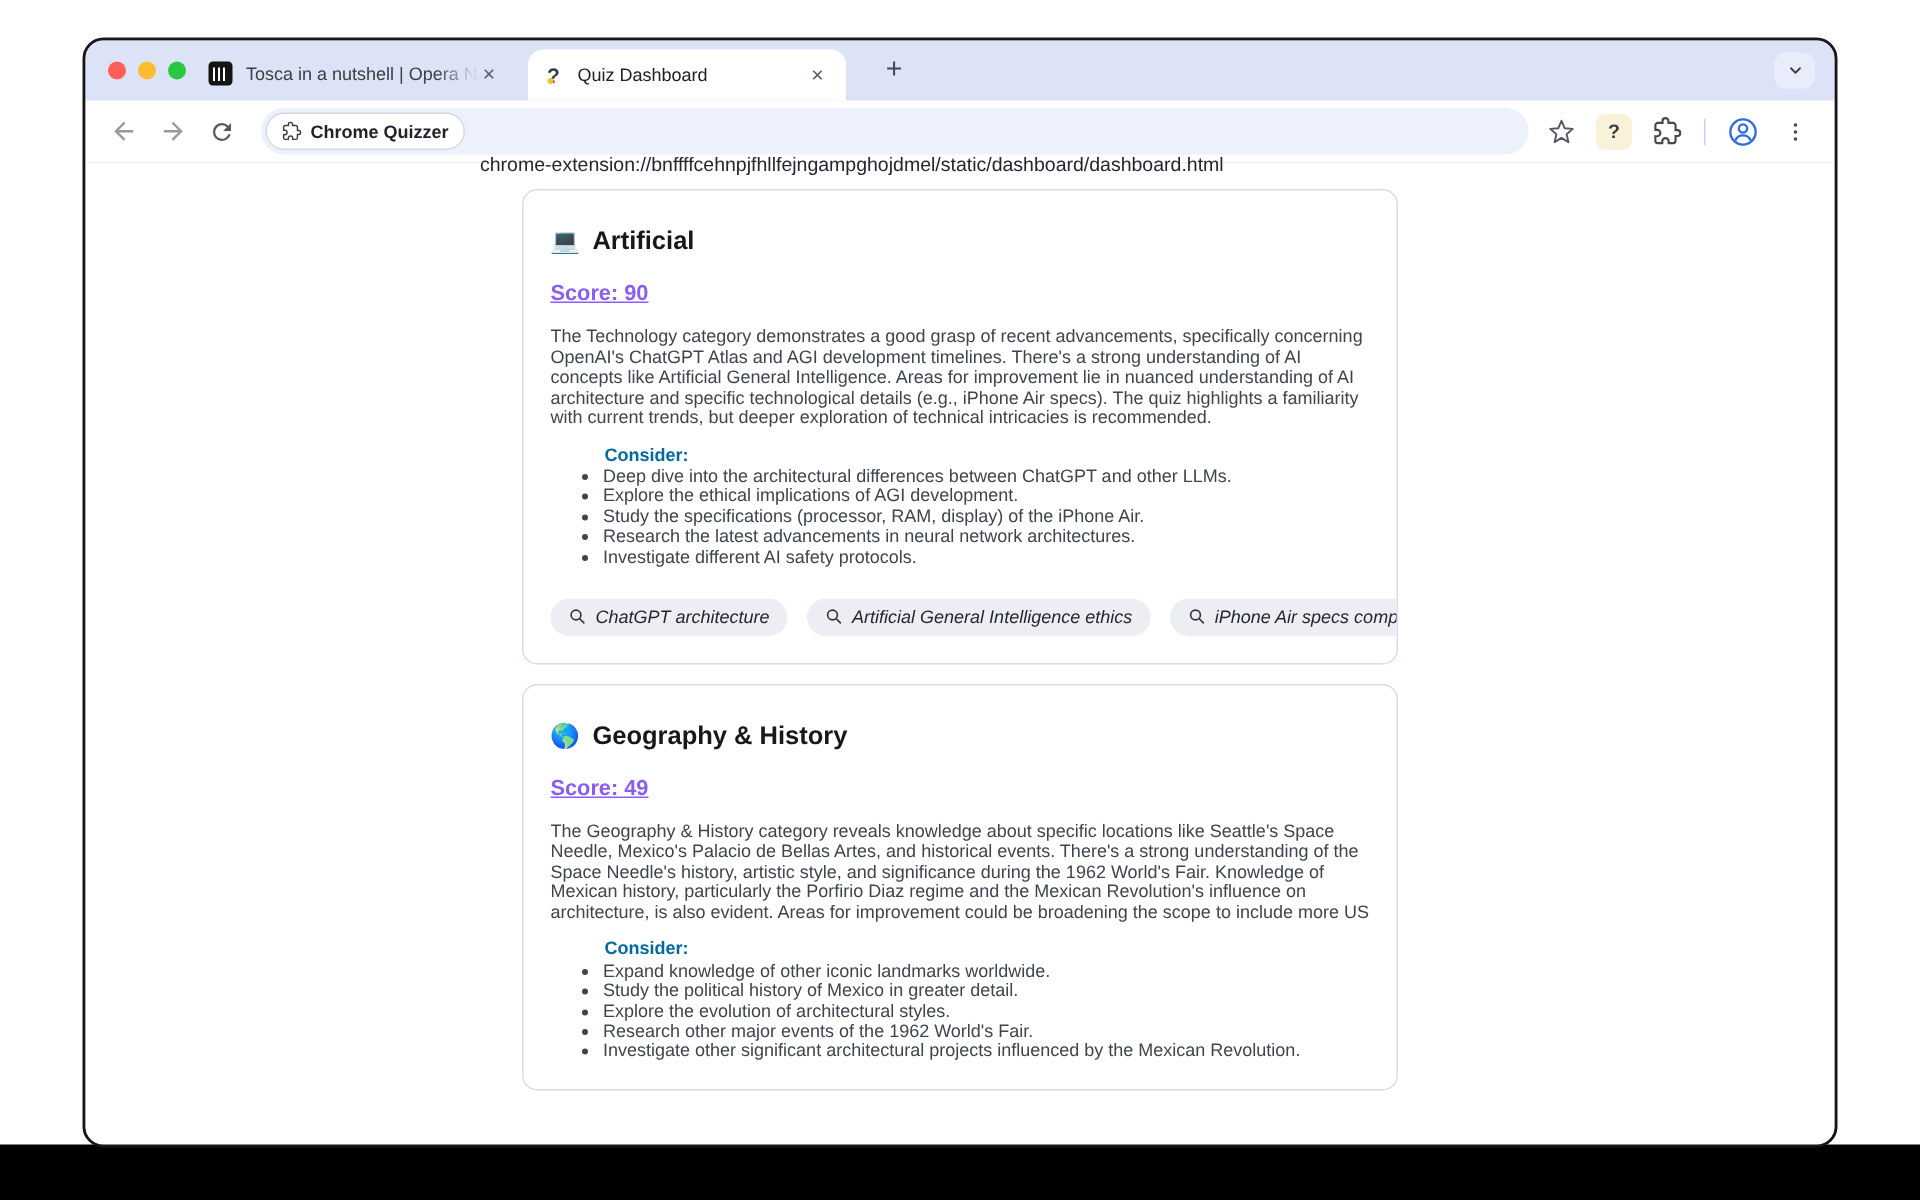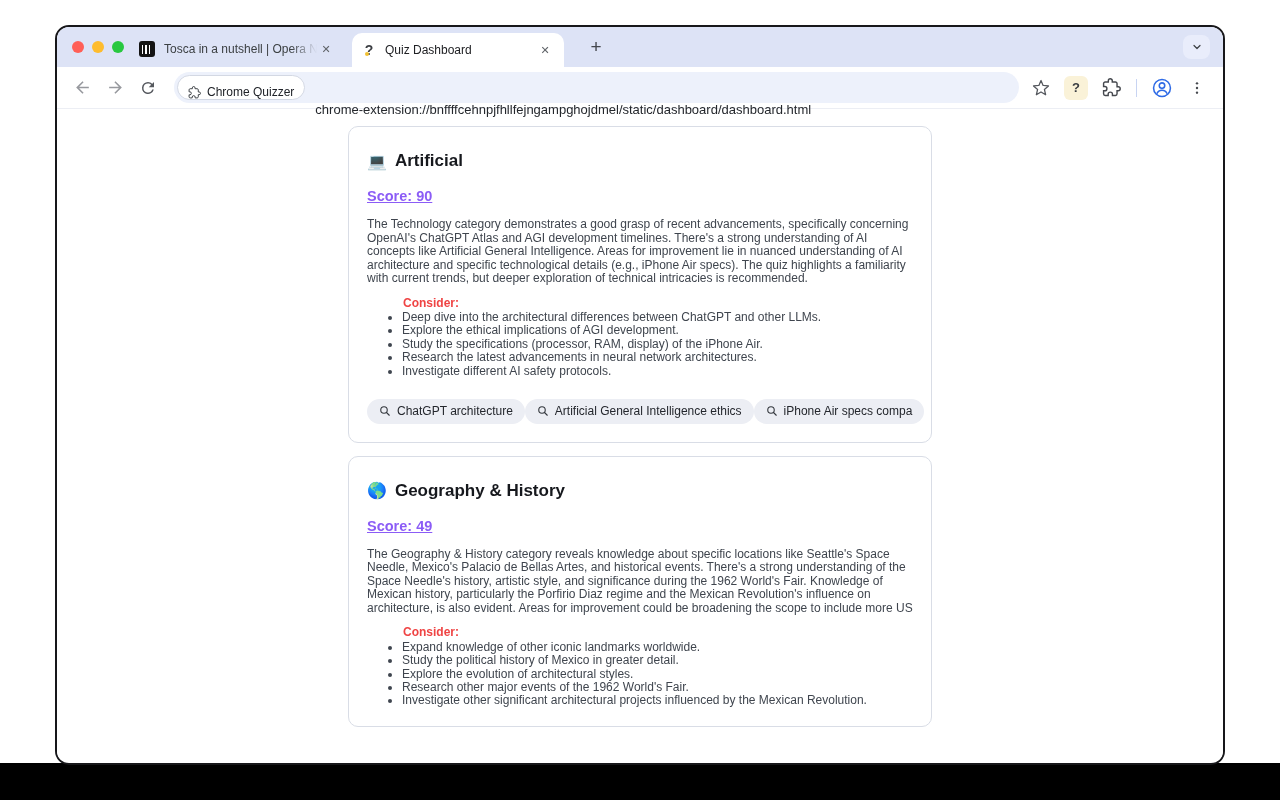--- a/index.html
+++ b/index.html
@@ -45,42 +45,42 @@
   .newtab{position:absolute;left:528px;top:9px;width:22px;height:22px;display:flex;align-items:center;justify-content:center;
     font-size:19px;color:#44474d;border-radius:50%;}
   .tab-chevron{position:absolute;right:13px;top:8px;width:27px;height:24px;background:#e9edfb;border-radius:8px;
     display:flex;align-items:center;justify-content:center;}
 
   
   .toolbar{height:42px;background:#fff;display:flex;align-items:center;padding:0 12px;border-bottom:1px solid #eceef4;}
   .nav-btn{width:26px;height:26px;display:flex;align-items:center;justify-content:center;margin-right:7px;flex:0 0 auto;}
   .omnibox{flex:1;min-width:0;height:31px;background:#edf1fb;border-radius:16px;display:flex;align-items:center;
     padding:0 12px 0 3px;margin:0 8px 0 6px;}
-  .chip-cq{height:25px;background:#fff;border:1px solid #d3d8e3;border-radius:13px;display:flex;align-items:flex-end;gap:6px;
-    padding:0 10px;font-size:12px;font-weight:400;color:#202329;white-space:nowrap;flex:0 0 auto;}
+  .chip-cq{height:25px;background:#fff;border:1px solid #d3d8e3;border-radius:13px;display:flex;align-items:center;gap:6px;
+    padding:0 10px;font-size:12px;font-weight:700;color:#202329;white-space:nowrap;flex:0 0 auto;}
   .url{margin-left:10px;font-size:13px;color:#24272c;white-space:nowrap;overflow:hidden;margin-top:44px;}
   .right-cluster{display:flex;align-items:center;gap:7px;flex:0 0 auto;}
   .tool-icon{width:28px;height:28px;display:flex;align-items:center;justify-content:center;}
   .ext-quiz{width:24px;height:24px;border-radius:6px;background:#faf2d8;position:relative;
     font-weight:700;font-size:13px;color:#3a3d42;display:flex;align-items:center;justify-content:center;}
   .divider{width:1px;height:18px;background:#c8d4f2;margin:0 4px;}
 
   
   .content{height:652px;overflow:hidden;background:#fff;}
   .page-title{margin-top:41px;text-align:center;font-size:21px;font-weight:700;color:#3b6af0;letter-spacing:.2px;}
   .cards{width:584px;margin:17px auto 0;}
   .card{border:1px solid #d9dde6;border-radius:10px;background:#fff;padding:24px 18px 18px;margin-bottom:13px;}
   .card-h{font-size:17px;font-weight:700;color:#16181d;display:flex;align-items:center;gap:8px;}
   .card-h .emoji{font-size:16px;}
   .score{margin-top:17px;font-size:14.5px;font-weight:700;color:#8b5cf6;text-decoration:underline;}
   .summary{margin-top:14px;font-size:12px;line-height:13.5px;color:#3f454e;}
   .consider{margin-top:11px;font-size:12px;line-height:13.4px;color:#3f454e;}
-  .consider-label{font-weight:700;color:#ef4444;margin-left:36px;display:block;}
+  .consider-label{font-weight:700;color:#0369a1;margin-left:36px;display:block;}
   .consider ul{margin-top:1px;padding-left:35px;}
-  .chips{display:flex;margin-top:21px;margin-right:-18px;overflow:hidden;}
+  .chips{display:flex;gap:13px;margin-top:21px;margin-right:-18px;overflow:hidden;font-style:italic;}
   .chipitem{flex:0 0 auto;height:25px;border-radius:13px;background:#eceef4;display:flex;align-items:center;gap:6px;
     padding:0 12px;font-size:12px;color:#24272d;white-space:nowrap;}
 </style>
 </head>
 <body>
 
 <div class="bottom-bar"></div>
 
 <div class="window">
 

